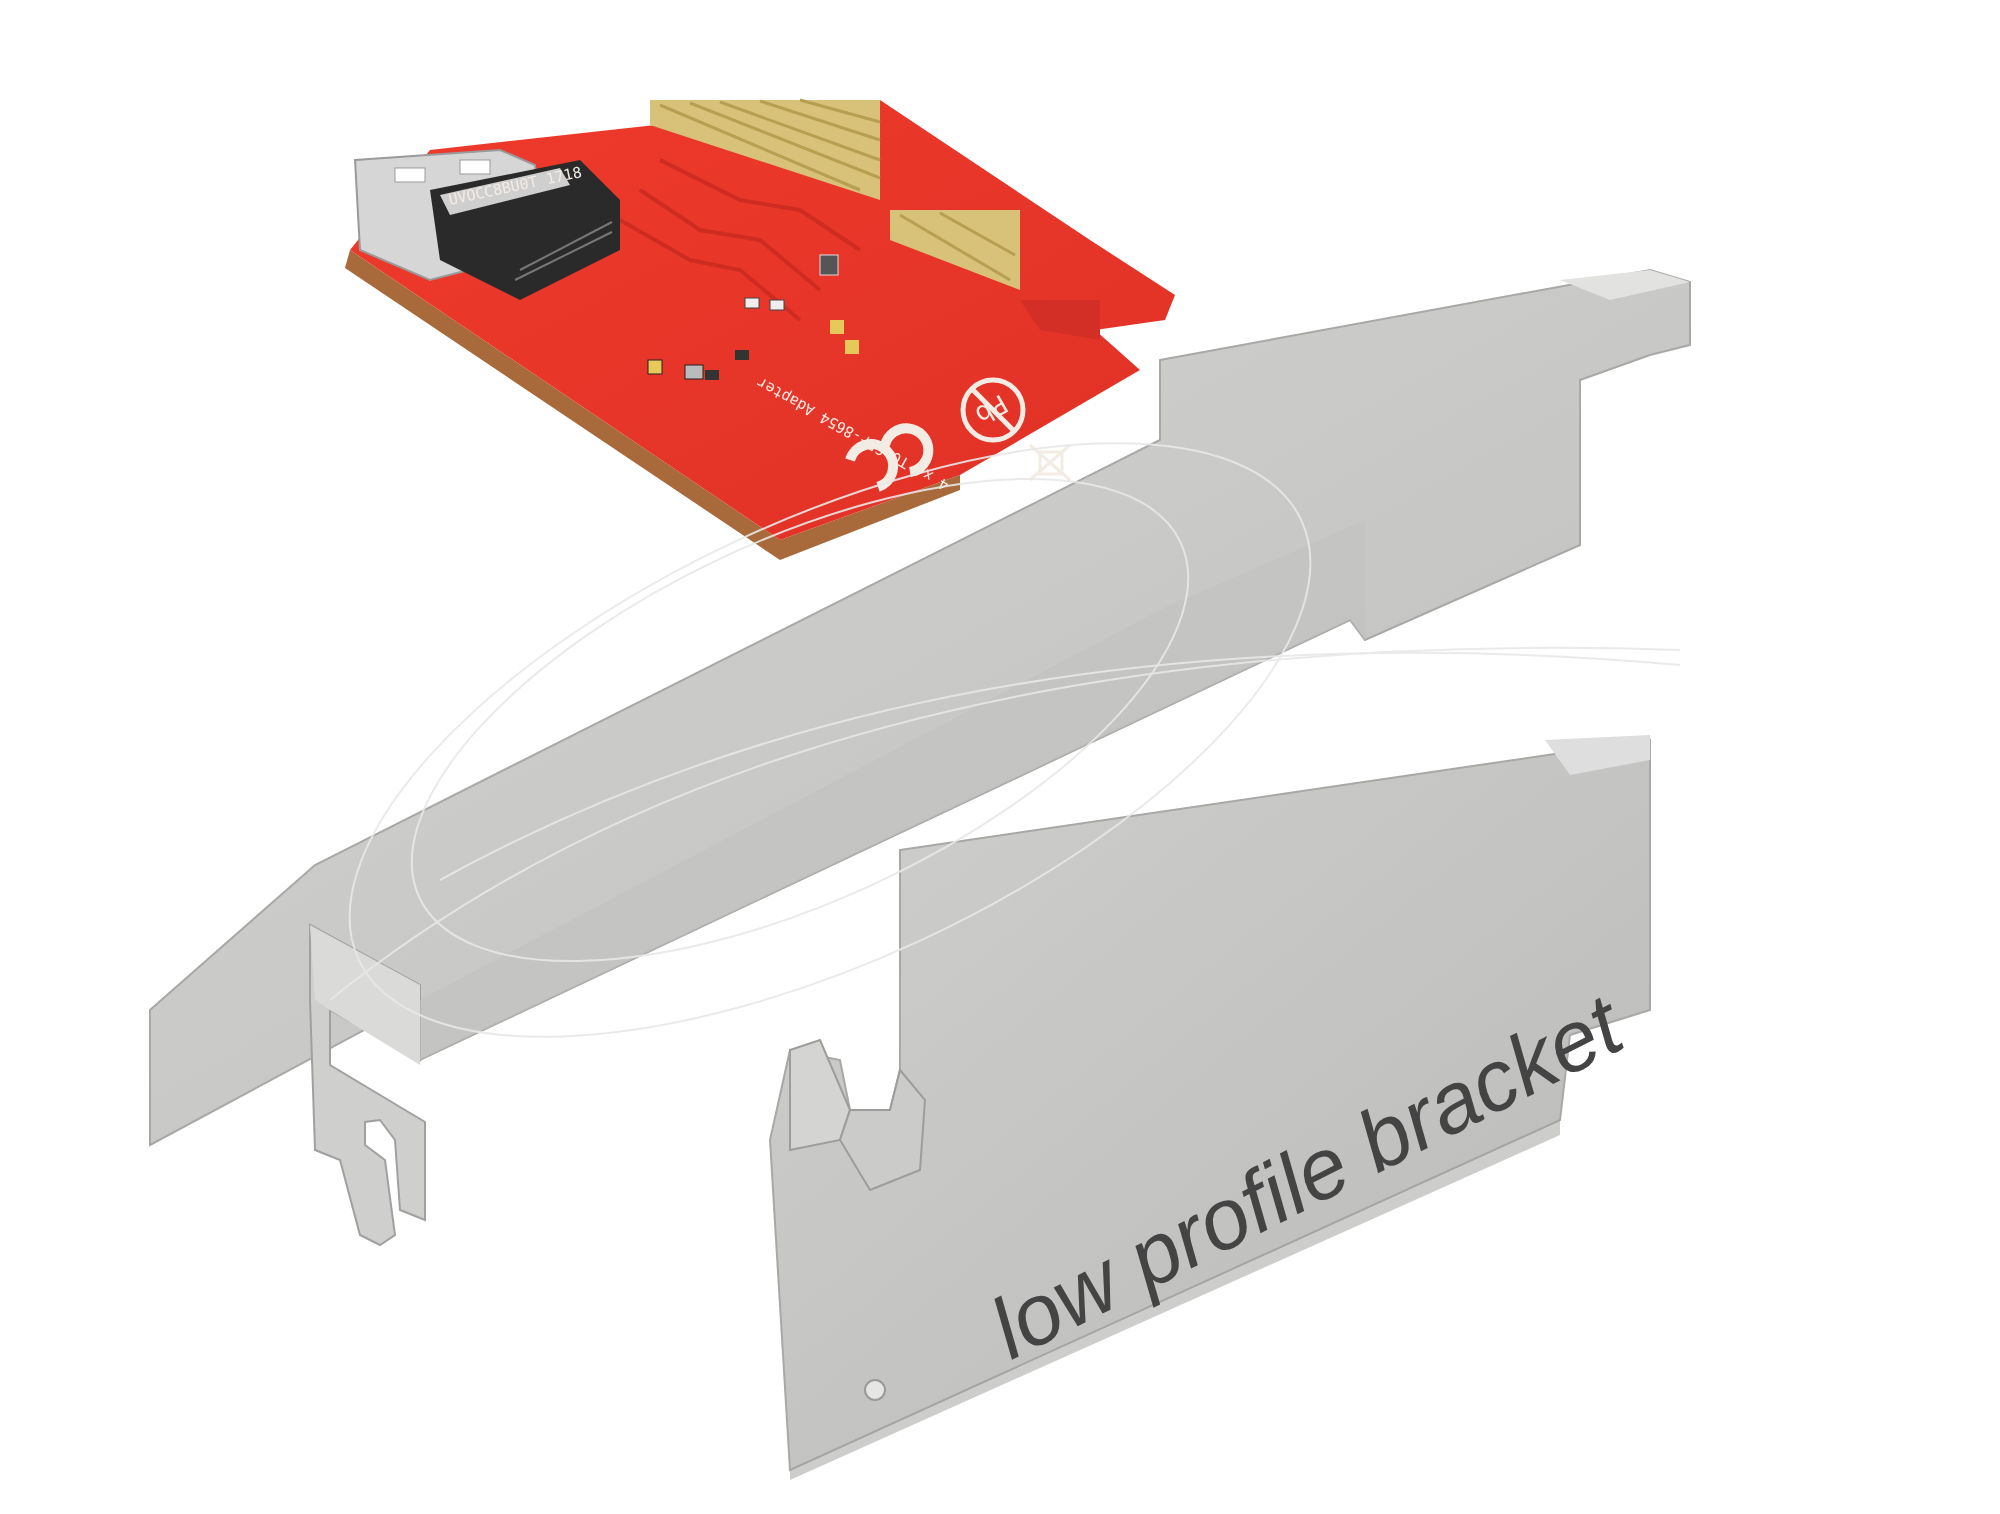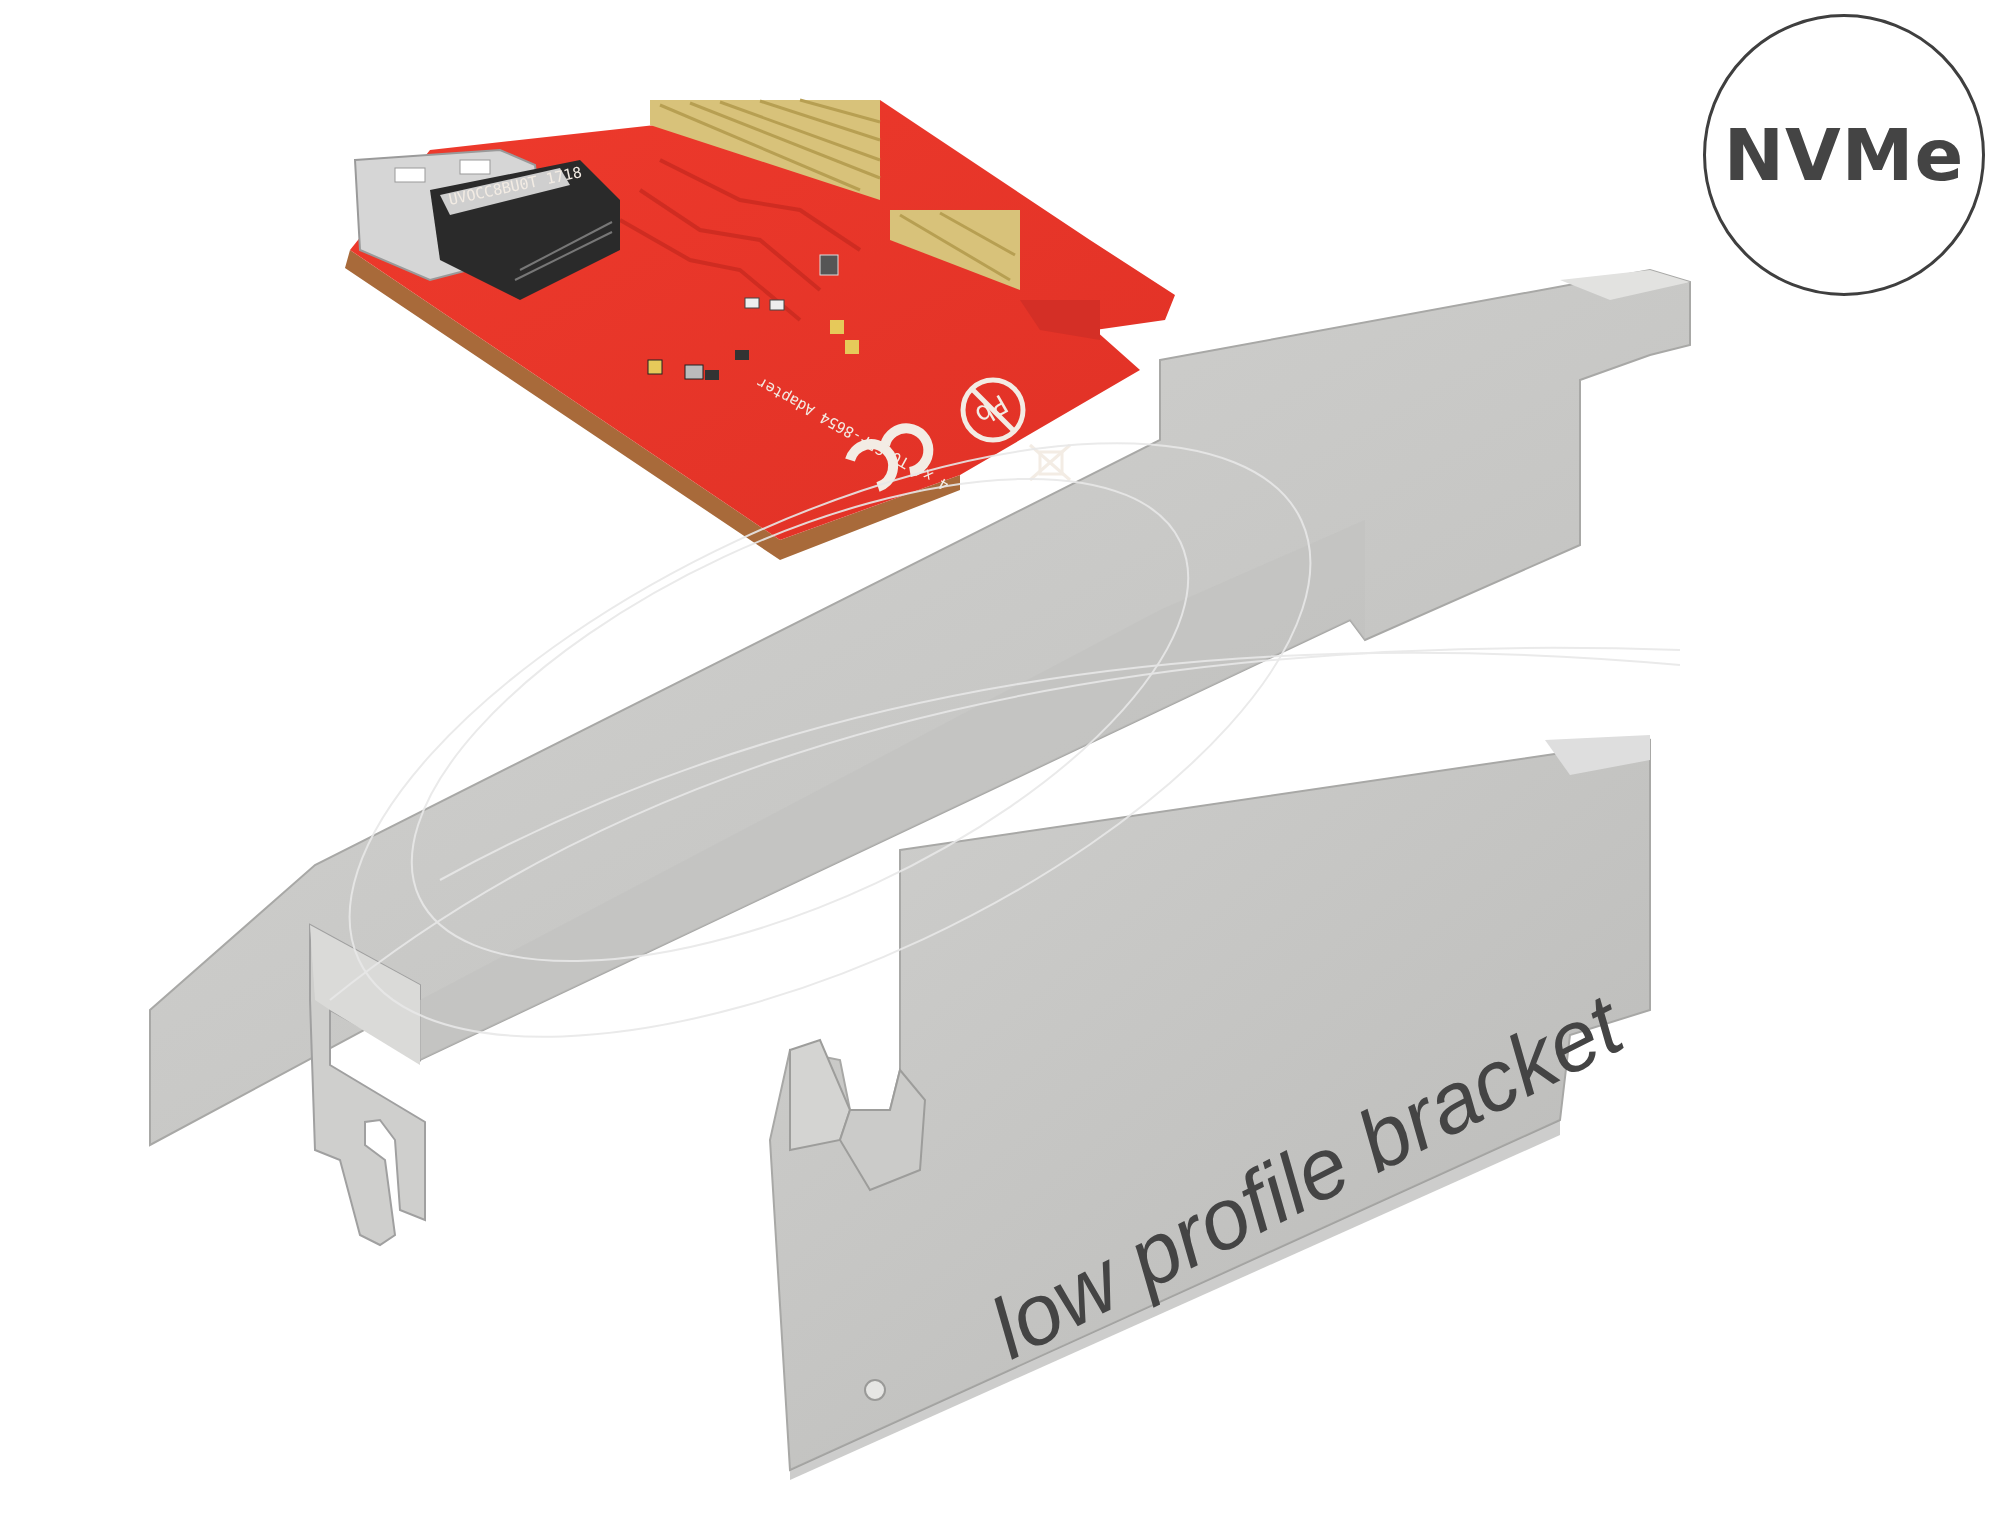--- a/index.html
+++ b/index.html
@@ -123,18 +123,15 @@
     </g>
 
     <g fill="none" stroke="#e8e8e8" stroke-width="2" opacity="0.9">
       <ellipse cx="800" cy="720" rx="420" ry="180" transform="rotate(-25 800 720)"></ellipse>
       <ellipse cx="830" cy="740" rx="520" ry="220" transform="rotate(-25 830 740)"></ellipse>
       <path d="M440,880 Q950,600 1680,665"></path>
       <path d="M330,1000 Q800,620 1680,650"></path>
     </g>
   </svg>
 
-  <div class="badge">
-    <span>NVMe</span>
-  </div>
 
   <div class="caption">low profile bracket</div>
 </div>
 
 </body></html>

